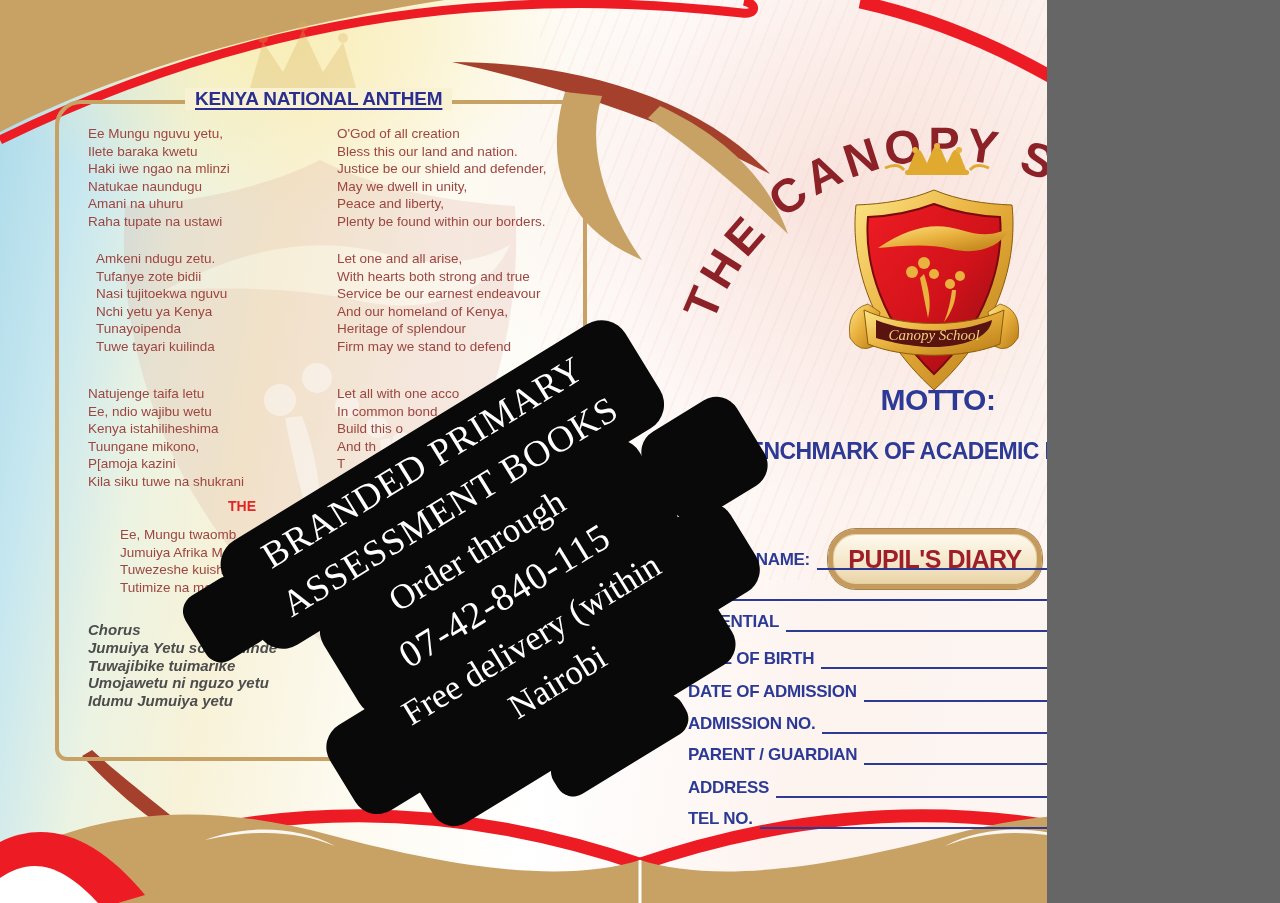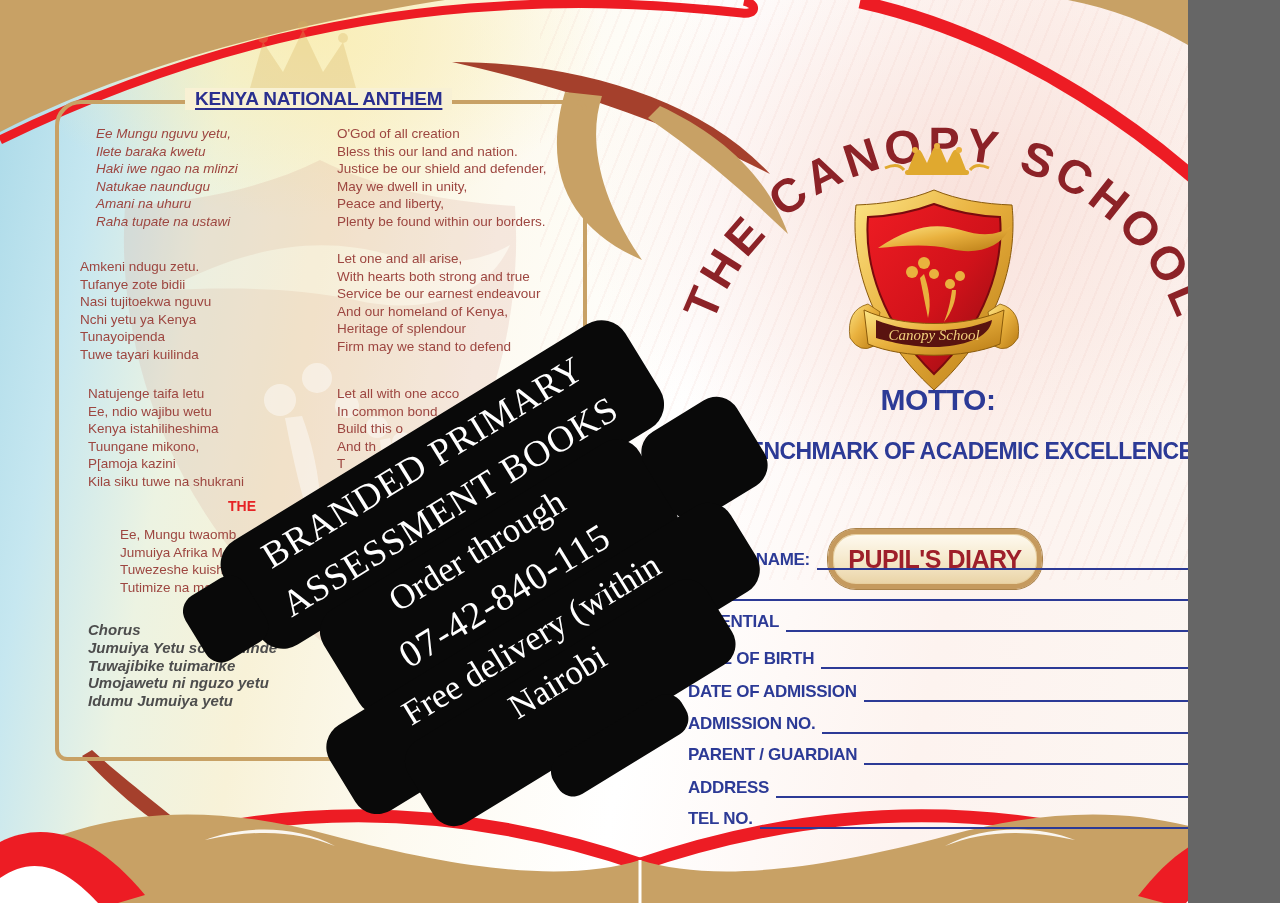--- a/index.html
+++ b/index.html
@@ -1,17 +1,17 @@
 <!DOCTYPE html>
 <html><head>
 <meta charset="utf-8">
 <style>
   html,body{margin:0;padding:0;background:#666;}
   .page{
-    position:relative; width:1188px; height:903px; overflow:hidden;
+    position:relative; width:1047px; height:903px; overflow:hidden;
     font-family:"Liberation Sans","DejaVu Sans",sans-serif;
     background:
       radial-gradient(ellipse 420px 260px at 26% 4%, rgba(250,238,180,.9) 0%, rgba(250,238,180,0) 70%),
       radial-gradient(ellipse 520px 420px at 80% 22%, rgba(246,214,206,.6) 0%, rgba(246,214,206,0) 72%),
       linear-gradient(100deg,#a9d9e8 0%, #c6e7f0 9%, #ecf3e2 18%, #f8f2d8 27%, #fdfaf0 40%, #ffffff 56%, #fdf3ef 78%, #fcf6f2 100%);
   }
   .stripes{position:absolute;left:540px;top:0;width:740px;height:580px;z-index:1;
     background:repeating-linear-gradient(112deg, rgba(231,178,168,.10) 0 2px, rgba(255,255,255,0) 2px 13px);}
   svg{display:block}
   .abs{position:absolute}
@@ -104,27 +104,27 @@
     <path d="M1075,100 C1020,88 980,92 945,106 C985,84 1040,86 1075,100 Z" fill="#ffffff" opacity="0.9"></path>
     <path d="M0,163 L0,102 C48,78 98,98 145,155 L118,163 Z" fill="#ed1c24"></path>
     <path d="M0,163 L0,138 C32,116 62,124 98,163 Z" fill="#ffffff"></path>
     <path d="M1280,163 L1280,98 C1232,76 1182,98 1138,156 L1164,163 Z" fill="#ed1c24"></path>
     <path d="M1280,163 L1280,134 C1250,114 1220,124 1186,163 Z" fill="#ffffff"></path>
   </svg>
 
   <div class="frame"></div>
   <div class="anthem-title">KENYA NATIONAL ANTHEM</div>
 
-  <div class="verse" style="left:96px;top:125px;font-style:italic;">Ee Mungu nguvu yetu,
+  <div class="verse" style="left:88px;top:125px;">Ee Mungu nguvu yetu,
 Ilete baraka kwetu
 Haki iwe ngao na mlinzi
 Natukae naundugu
 Amani na uhuru
 Raha tupate na ustawi</div>
-  <div class="verse" style="left:80px;top:250px;margin-top:8px;">Amkeni ndugu zetu.
+  <div class="verse" style="left:96px;top:250px;">Amkeni ndugu zetu.
 Tufanye zote bidii
 Nasi tujitoekwa nguvu
 Nchi yetu ya Kenya
 Tunayoipenda
 Tuwe tayari kuilinda</div>
   <div class="verse" style="left:337px;top:125px;">O'God of all creation
 Bless this our land and nation.
 Justice be our shield and defender,
 May we dwell in unity,
 Peace and liberty,

